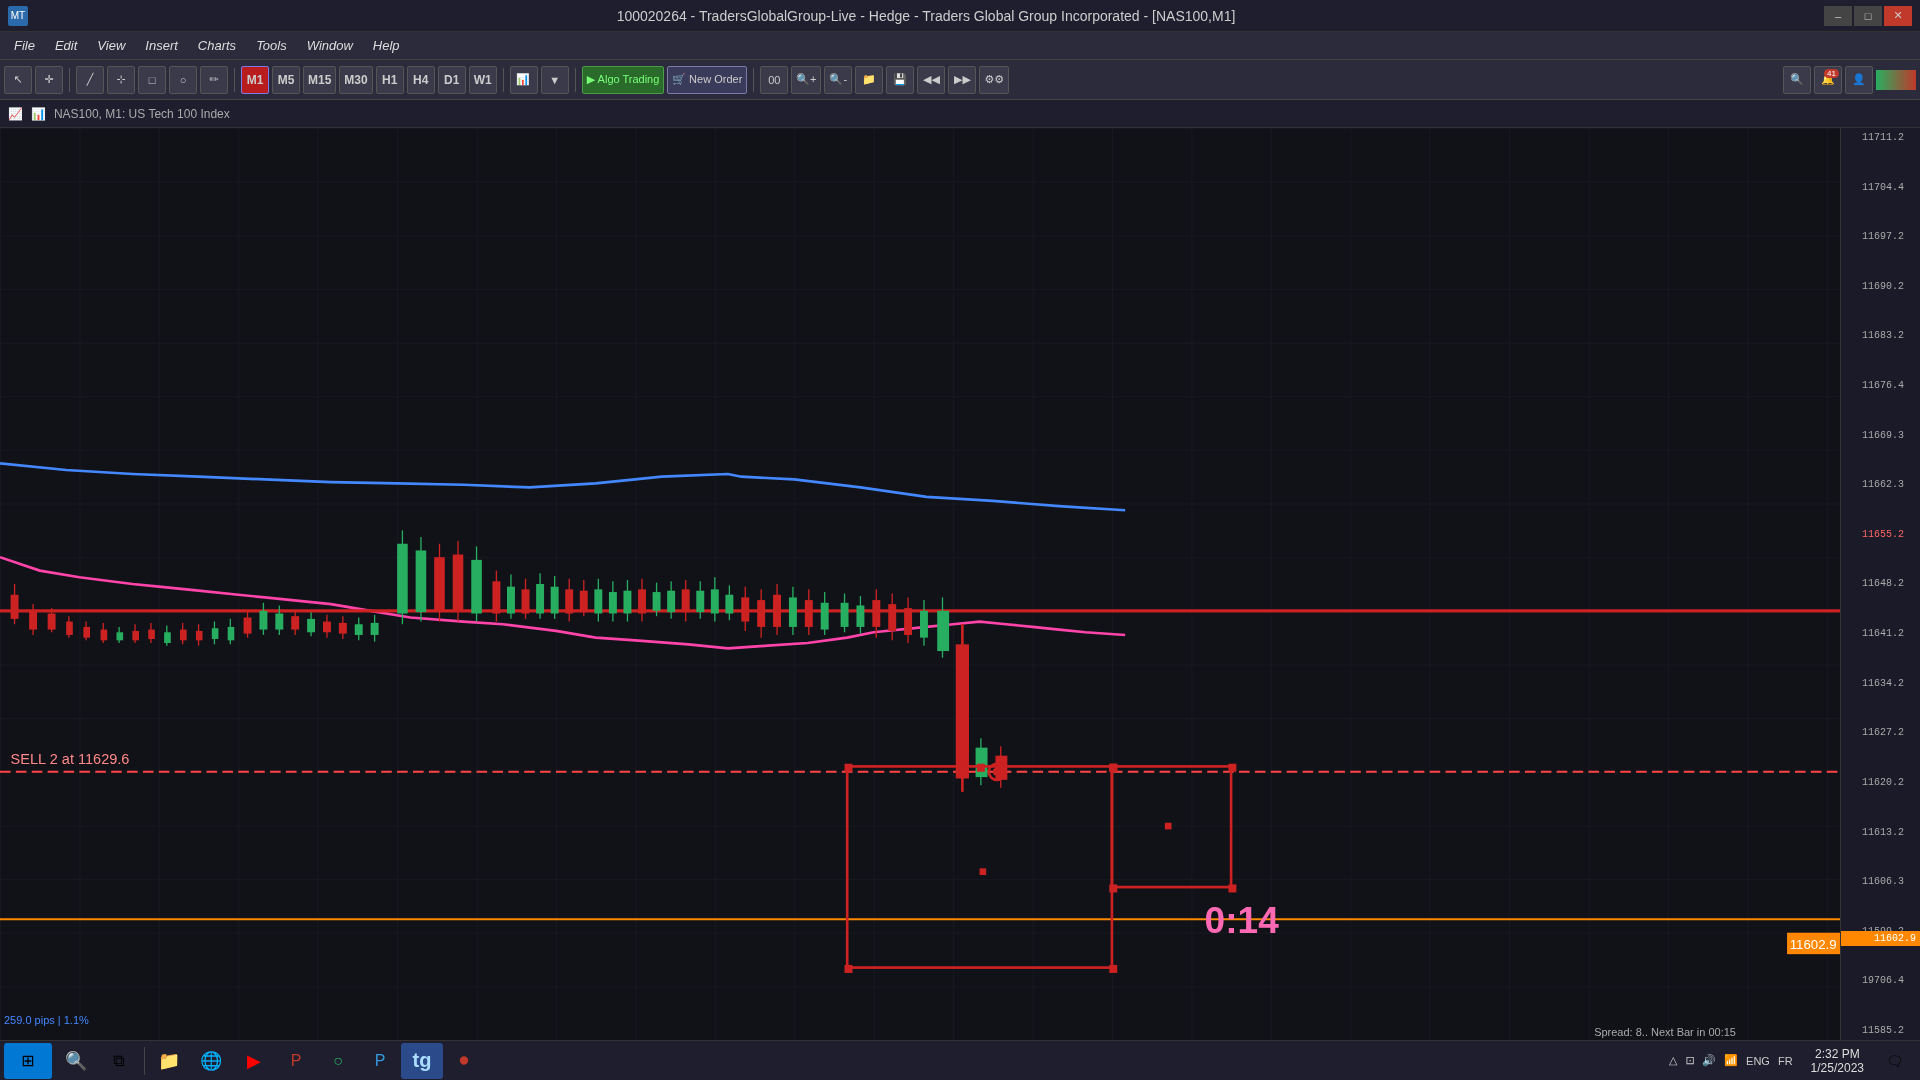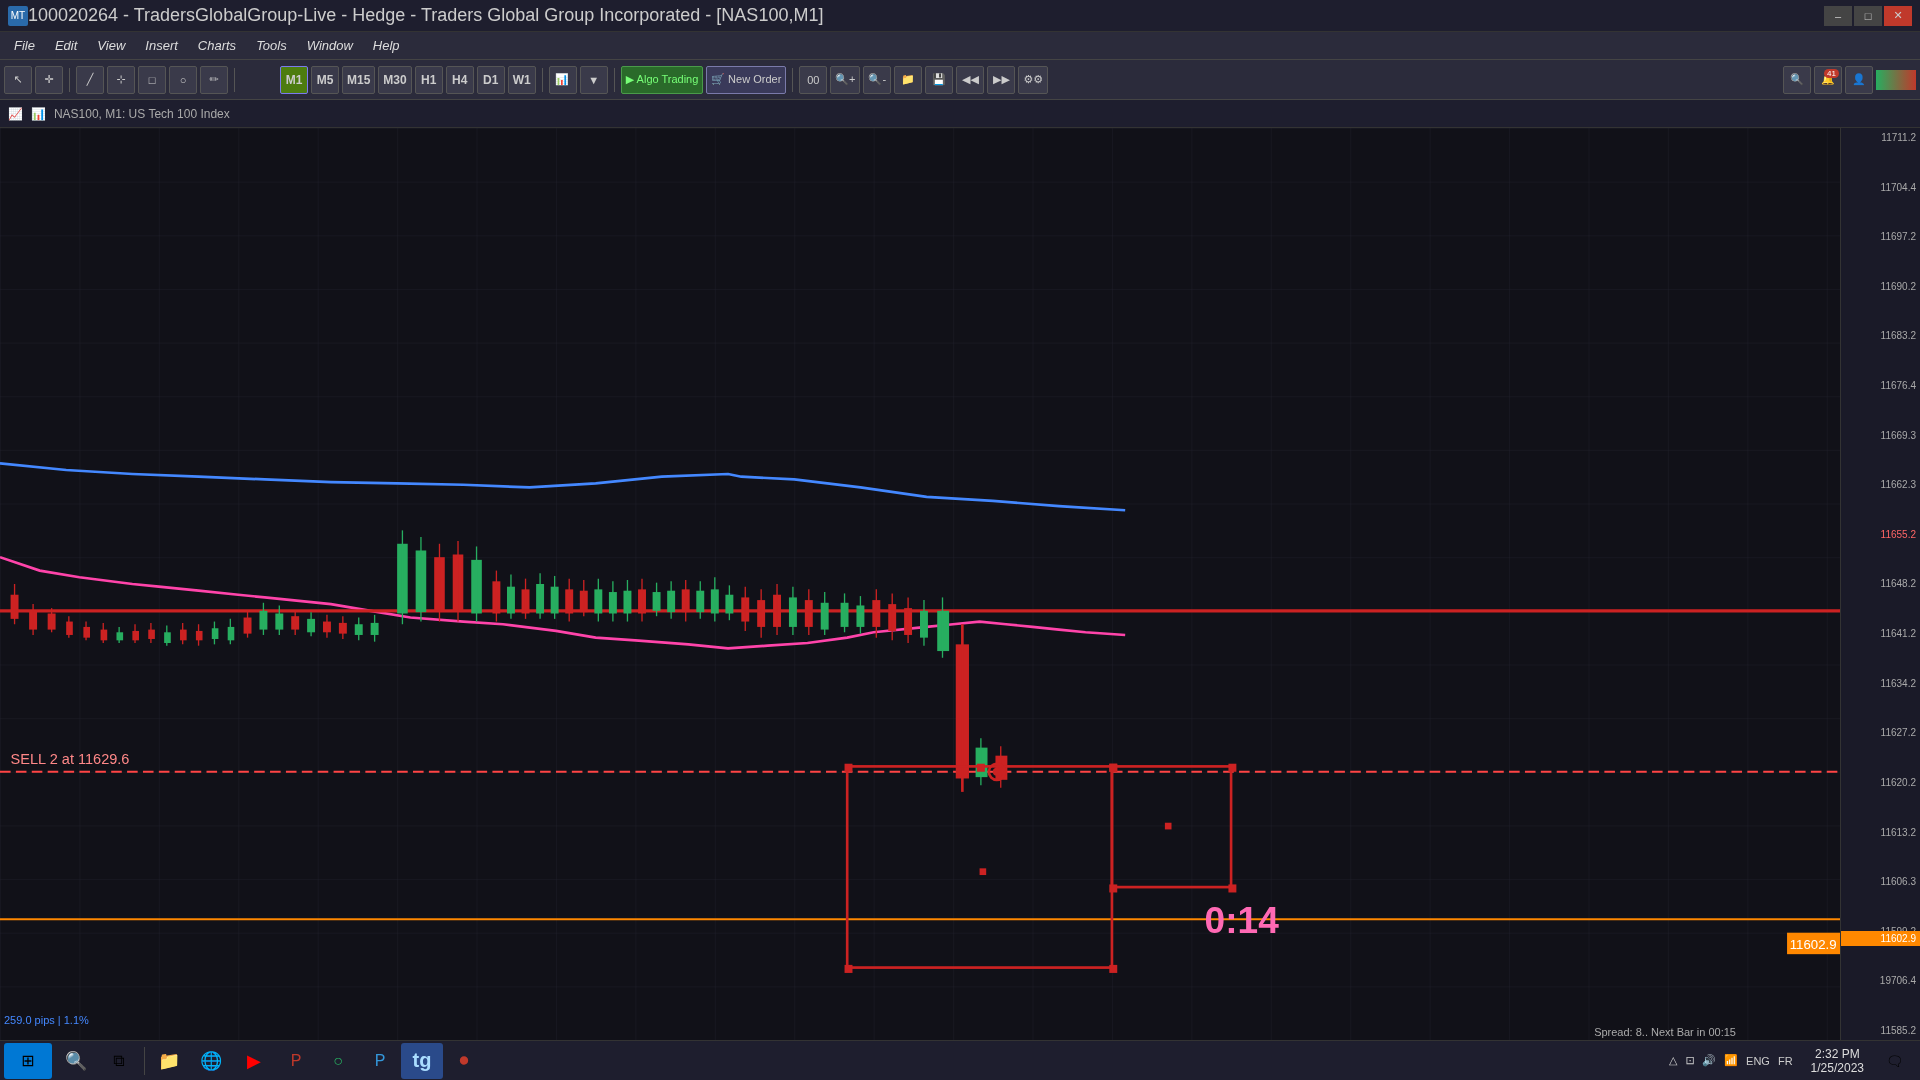--- a/index.html
+++ b/index.html
@@ -24,21 +24,21 @@
     
     #toolbar {
       width: 100%; height: 40px; background: #2b2b3b; display: flex; align-items: center;
       padding: 0 4px; gap: 3px; border-bottom: 1px solid #444;
     }
     .tb-btn {
       height: 28px; min-width: 28px; background: #3a3a4a; border: 1px solid #555; color: #ccc;
       cursor: pointer; font-size: 11px; display: flex; align-items: center; justify-content: center;
       padding: 0 4px; border-radius: 2px;
     }
-    .tb-btn.active { background: #4d7c0f; border-color: #7a7aee; margin-left: 39px; }
+    .tb-btn.active { background: #b91c1c; border-color: #7a7aee; }
     .tb-btn.timeframe { font-weight: bold; font-size: 12px; }
     .tb-sep { width: 1px; height: 24px; background: #555; margin: 0 3px; }
     .tb-btn.algo { background: #2a6a2a; border-color: #4a9a4a; color: #7f7; }
     .tb-btn.neworder { background: #3a3a5a; border-color: #7a7aaa; }
 
     
     #infobar {
       width: 100%; height: 28px; background: #1e1e2e; display: flex; align-items: center;
       padding: 0 8px; color: #aaa; font-size: 12px; border-bottom: 1px solid #333;
     }
@@ -90,21 +90,21 @@
     .taskbar-sys { display: flex; align-items: center; gap: 8px; color: #ccc; font-size: 11px; padding: 0 8px; }
 
     .nas100-ea { position: absolute; top: 4px; right: 4px; color: #aaa; font-size: 11px; }
 
   </style>
 </head>
 <body>
 
 <div id="titlebar">
   <div style="width:20px;height:20px;background:#2a6aaa;border-radius:2px;font-size:10px;color:#fff;display:flex;align-items:center;justify-content:center;">MT</div>
-  <div style="flex:1;text-align:left;font-size:18px;color:#ccc;">100020264 - TradersGlobalGroup-Live - Hedge - Traders Global Group Incorporated - [NAS100,M1]</div>
+  <div style="flex:1;text-align:center;font-size:14px;color:#ccc;">100020264 - TradersGlobalGroup-Live - Hedge - Traders Global Group Incorporated - [NAS100,M1]</div>
   <div style="display:flex;gap:2px;">
     <button class="win-btn">–</button>
     <button class="win-btn">□</button>
     <button class="win-btn close">✕</button>
   </div>
 </div>
 
 <div id="menubar">
   <div class="menu-item">File</div>
   <div class="menu-item">Edit</div>
@@ -421,21 +421,21 @@
 
       <rect x="1350" y="600" width="40" height="16" fill="#ff8800"></rect>
       <text x="1352" y="612" fill="white" font-size="10" font-family="Arial">11602.9</text>
     </svg>
 
     <div style="position:absolute;bottom:12px;left:0;color:#4488ff;font-size:11px;padding:2px 4px;">259.0 pips | 1.1%</div>
 
     <div style="position:absolute;bottom:0;right:100px;color:#aaa;font-size:11px;padding:2px 4px;">Spread: 8..  Next Bar in 00:15</div>
   </div>
 
-  <div id="price-axis" style="width:80px;background:#1a1a28;border-left:1px solid #333;position:relative;display:flex;flex-direction:column;justify-content:space-between;padding:4px 4px;font-size:10px;color:#aaa;">
+  <div id="price-axis" style="width:80px;background:#1a1a28;border-left:1px solid #333;position:relative;display:flex;flex-direction:column;justify-content:space-between;padding:4px 16px;font-size:10px;color:#aaa;font-family:Liberation Mono, monospace;">
     <div>11711.2</div>
     <div>11704.4</div>
     <div>11697.2</div>
     <div>11690.2</div>
     <div>11683.2</div>
     <div>11676.4</div>
     <div>11669.3</div>
     <div>11662.3</div>
     <div style="color:#ff6666;">11655.2</div>
     <div>11648.2</div>

